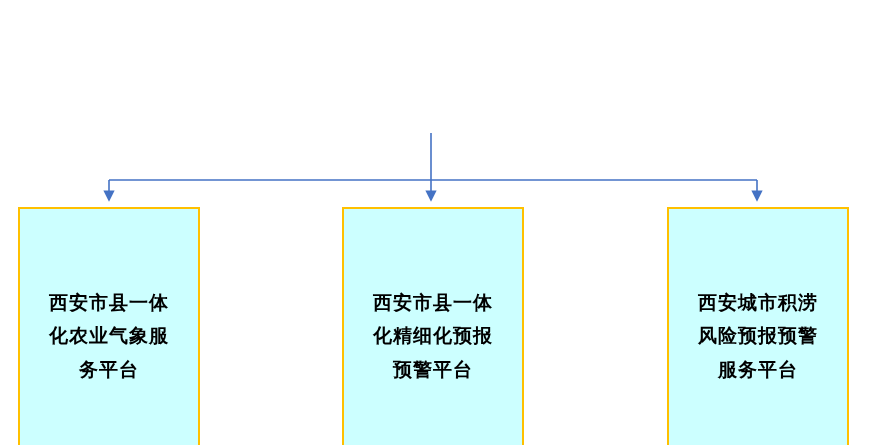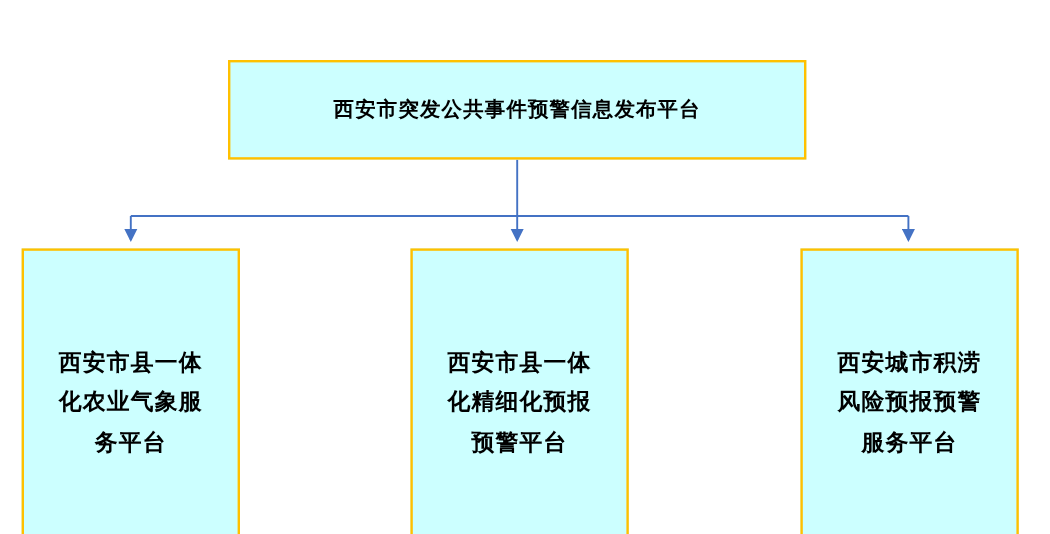--- a/index.html
+++ b/index.html
@@ -77,23 +77,20 @@
         <path d="M0,0 L10,5 L0,10 z" class="arrow-fill"></path>
       </marker>
     </defs>
     <path class="line" d="M431 133 V 180"></path>
     <path class="line" d="M109 180 H 757"></path>
     <path class="line" d="M109 180 V 200" marker-end="url(#arrowhead)"></path>
     <path class="line" d="M431 180 V 200" marker-end="url(#arrowhead)"></path>
     <path class="line" d="M757 180 V 200" marker-end="url(#arrowhead)"></path>
   </svg>
 
-  <div class="box root-box">
-    <div class="box-label">西安市突发公共事件预警信息发布平台</div>
-  </div>
 
   <div class="box child-box child-0">
     <div class="box-label">西安市县一体
 化农业气象服
 务平台</div>
   </div>
 
   <div class="box child-box child-1">
     <div class="box-label">西安市县一体
 化精细化预报

